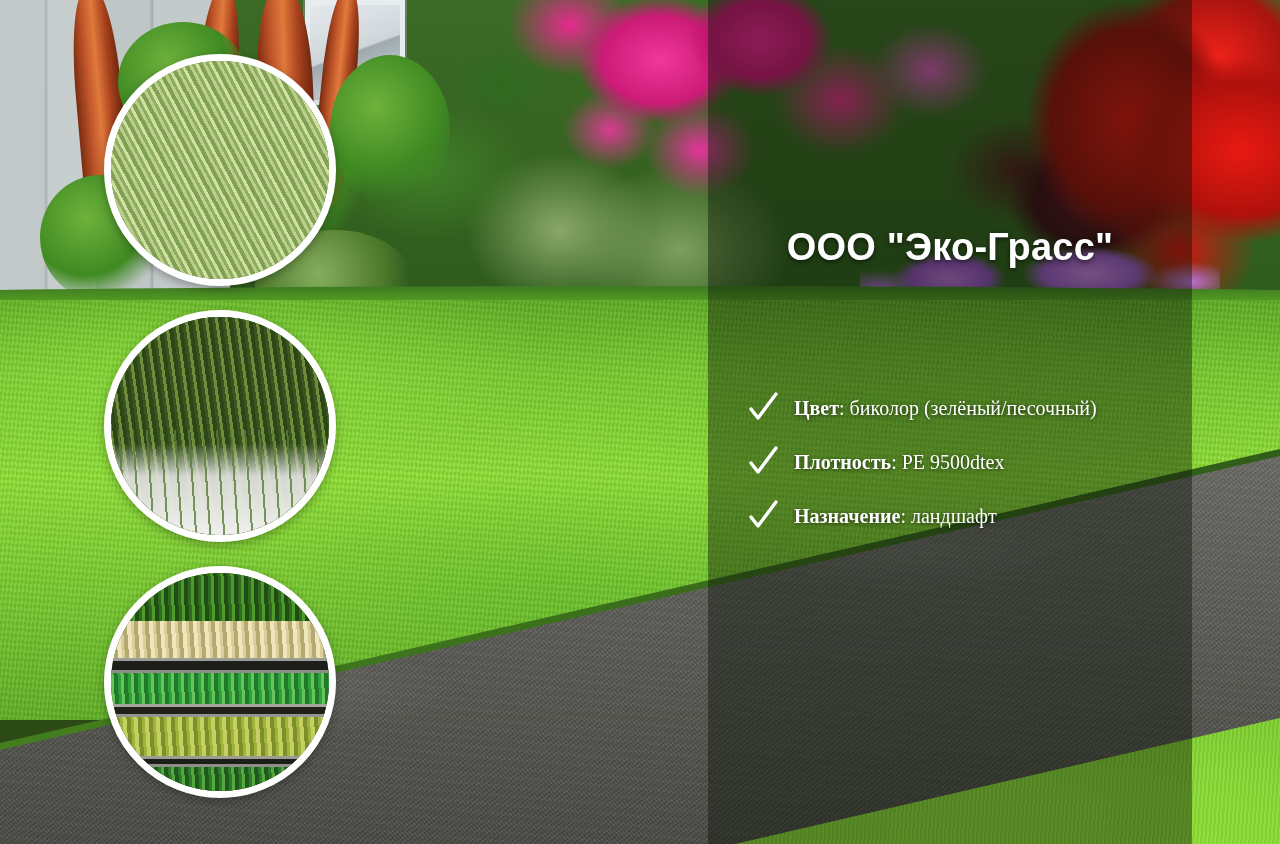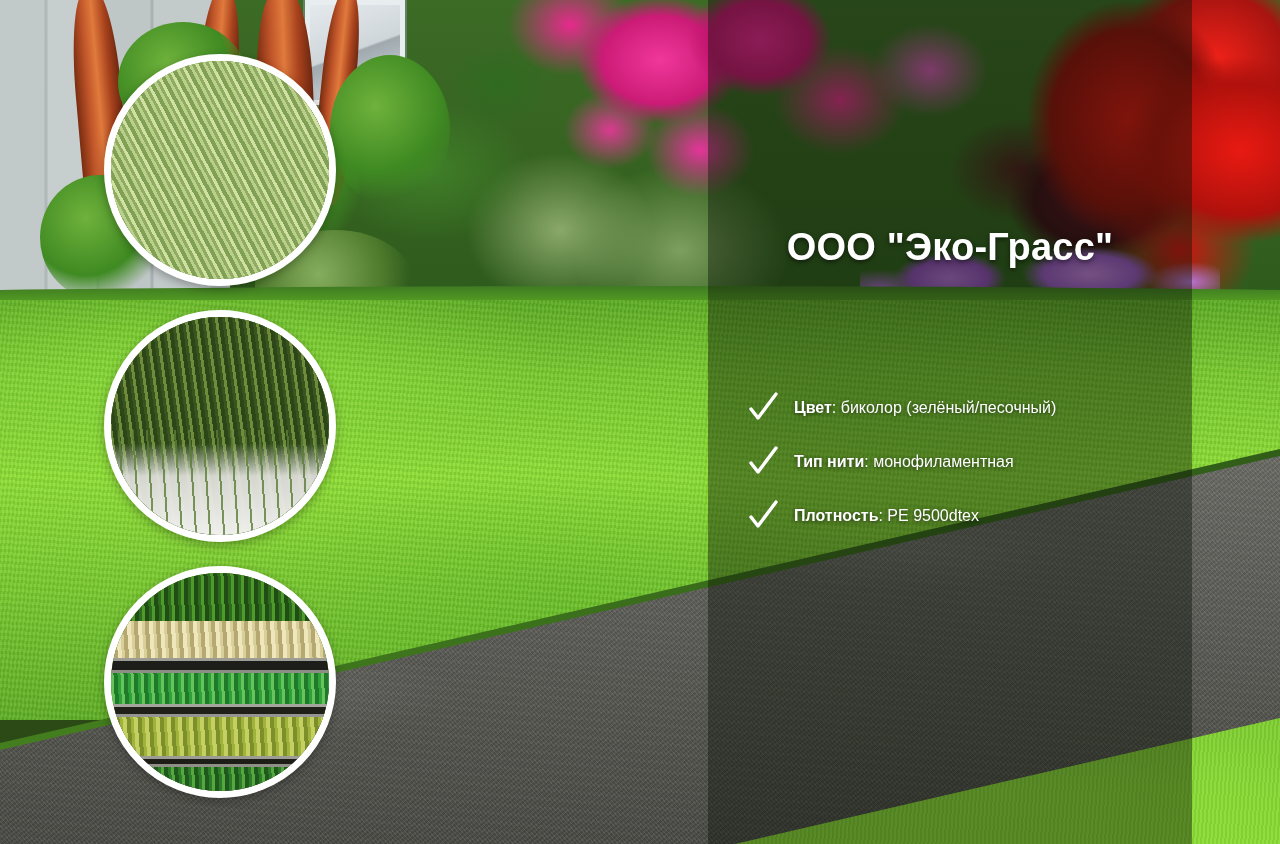--- a/index.html
+++ b/index.html
@@ -177,23 +177,24 @@
 
   .feature-list {
     position:absolute; left:30px; top:394px; width:450px;
     list-style:none;
   }
   .feature-item {
     position:relative;
     padding-left:56px;
     min-height:41px;
     margin-bottom:0;
-    font-size:16px;
+    font-size:20px;
     line-height:28px;
     text-shadow:0 1px 4px rgba(0,0,0,.6);
+    font-family:Liberation Serif, serif;
   }
   .feature-item + .feature-item { margin-top:13px; }
   .check-icon {
     position:absolute; left:8px; top:-3px;
     width:34px; height:34px;
   }
   .check-icon svg { display:block; width:34px; height:34px; }
   .feature-label { font-weight:700; }
   .feature-value { font-weight:400; }
 
@@ -290,39 +291,39 @@
 
       <li class="feature-item">
         <span class="check-icon">
           <svg viewBox="0 0 34 34" aria-hidden="true">
             <path d="M5 18 L12 27 L30 3" fill="none" stroke="#ffffff" stroke-width="3.4" stroke-linecap="round" stroke-linejoin="round"></path>
           </svg>
         </span>
         <span class="feature-label">Цвет</span><span class="feature-value">: биколор (зелёный/песочный)</span>
       </li>
 
-      <li class="feature-item">
-        <span class="check-icon">
-          <svg viewBox="0 0 34 34" aria-hidden="true">
-            <path d="M5 18 L12 27 L30 3" fill="none" stroke="#ffffff" stroke-width="3.4" stroke-linecap="round" stroke-linejoin="round"></path>
-          </svg>
-        </span>
-        <span class="feature-label">Тип нити</span><span class="feature-value">: монофиламентная</span>
-      </li>
 
 
       <li class="feature-item">
         <span class="check-icon">
           <svg viewBox="0 0 34 34" aria-hidden="true">
             <path d="M5 18 L12 27 L30 3" fill="none" stroke="#ffffff" stroke-width="3.4" stroke-linecap="round" stroke-linejoin="round"></path>
           </svg>
         </span>
         <span class="feature-label">Плотность</span><span class="feature-value">: PE 9500dtex</span>
       </li>
 
+      <li class="feature-item">
+        <span class="check-icon">
+          <svg viewBox="0 0 34 34" aria-hidden="true">
+            <path d="M5 18 L12 27 L30 3" fill="none" stroke="#ffffff" stroke-width="3.4" stroke-linecap="round" stroke-linejoin="round"></path>
+          </svg>
+        </span>
+        <span class="feature-label">Назначение</span><span class="feature-value">: ландшафт</span>
+      </li>
 
 
     </ul>
   </div>
 
   <div class="sample sample-1">
     <div class="sample-inner turf-top"></div>
   </div>
 
   <div class="sample sample-2">

